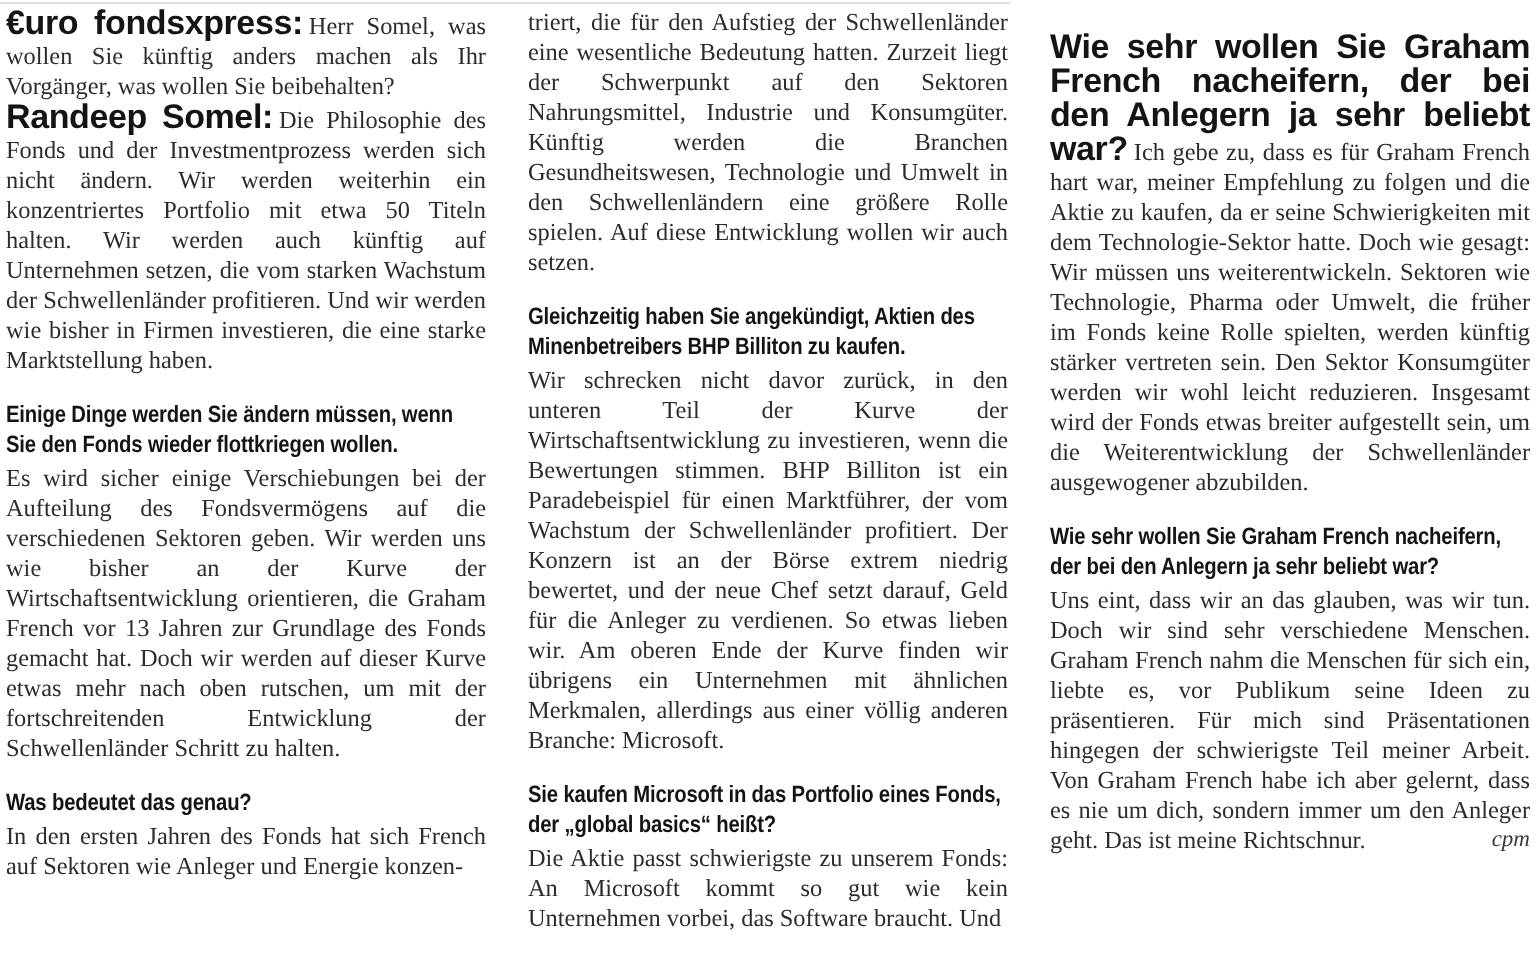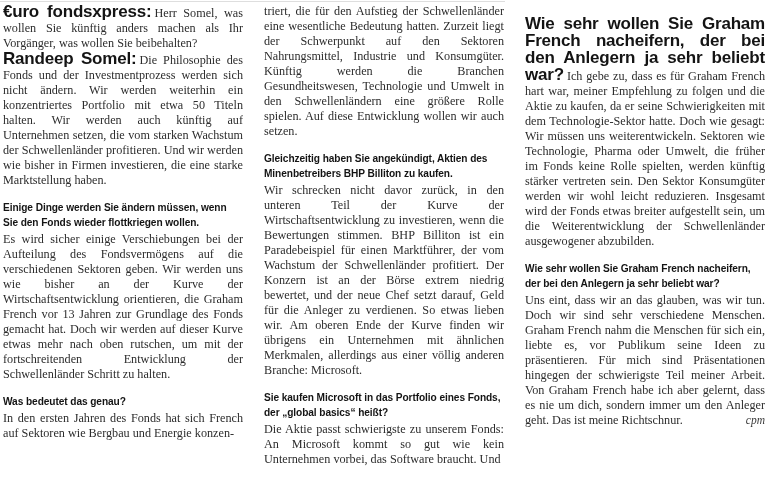--- a/index.html
+++ b/index.html
@@ -83,21 +83,21 @@
   <div class="top-rule"></div>
 
   <div class="cols">
 
     <div class="col">
       <p class="para"><b class="lead">€uro fondsxpress:</b><span>Herr Somel, was wollen Sie künftig anders machen als Ihr Vorgänger, was wollen Sie beibehalten?</span></p>
       <p class="para"><b class="lead">Randeep Somel:</b><span>Die Philosophie des Fonds und der Investmentprozess werden sich nicht ändern. Wir werden weiterhin ein konzentriertes Portfolio mit etwa 50 Titeln halten. Wir werden auch künftig auf Unternehmen setzen, die vom starken Wachstum der Schwellenländer profitieren. Und wir werden wie bisher in Firmen investieren, die eine starke Marktstellung haben.</span></p>
       <h3 class="heading">Einige Dinge werden Sie ändern müssen, wenn Sie den Fonds wieder flottkriegen wollen.</h3>
       <p class="para">Es wird sicher einige Verschiebungen bei der Aufteilung des Fondsvermögens auf die verschiedenen Sektoren geben. Wir werden uns wie bisher an der Kurve der Wirtschaftsentwicklung orientieren, die Graham French vor 13 Jahren zur Grundlage des Fonds gemacht hat. Doch wir werden auf dieser Kurve etwas mehr nach oben rutschen, um mit der fortschreitenden Entwicklung der Schwellenländer Schritt zu halten.</p>
       <h3 class="heading">Was bedeutet das genau?</h3>
-      <p class="para">In den ersten Jahren des Fonds hat sich French auf Sektoren wie Bergbau und Energie konzen-</p>
+      <p class="para">In den ersten Jahren des Fonds hat sich French auf Sektoren wie Anleger und Energie konzen-</p>
     </div>
 
     <div class="col">
       <p class="para">triert, die für den Aufstieg der Schwellenländer eine wesentliche Bedeutung hatten. Zurzeit liegt der Schwerpunkt auf den Sektoren Nahrungsmittel, Industrie und Konsumgüter. Künftig werden die Branchen Gesundheitswesen, Technologie und Umwelt in den Schwellenländern eine größere Rolle spielen. Auf diese Entwicklung wollen wir auch setzen.</p>
       <h3 class="heading">Gleichzeitig haben Sie angekündigt, Aktien des Minenbetreibers BHP Billiton zu kaufen.</h3>
       <p class="para">Wir schrecken nicht davor zurück, in den unteren Teil der Kurve der Wirtschaftsentwicklung zu investieren, wenn die Bewertungen stimmen. BHP Billiton ist ein Paradebeispiel für einen Marktführer, der vom Wachstum der Schwellenländer profitiert. Der Konzern ist an der Börse extrem niedrig bewertet, und der neue Chef setzt darauf, Geld für die Anleger zu verdienen. So etwas lieben wir. Am oberen Ende der Kurve finden wir übrigens ein Unternehmen mit ähnlichen Merkmalen, allerdings aus einer völlig anderen Branche: Microsoft.</p>
       <h3 class="heading">Sie kaufen Microsoft in das Portfolio eines Fonds, der „global basics“ heißt?</h3>
       <p class="para">Die Aktie passt schwierigste zu unserem Fonds: An Microsoft kommt so gut wie kein Unternehmen vorbei, das Software braucht. Und</p>
     </div>
 

